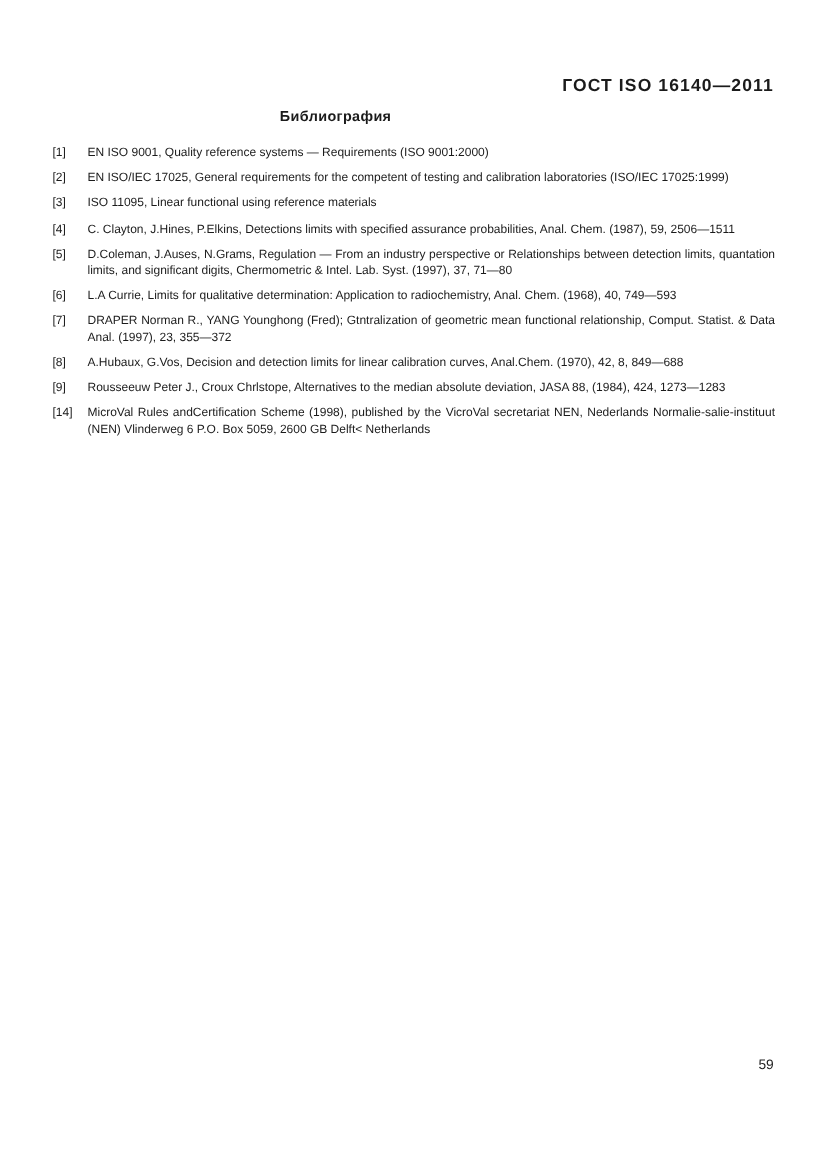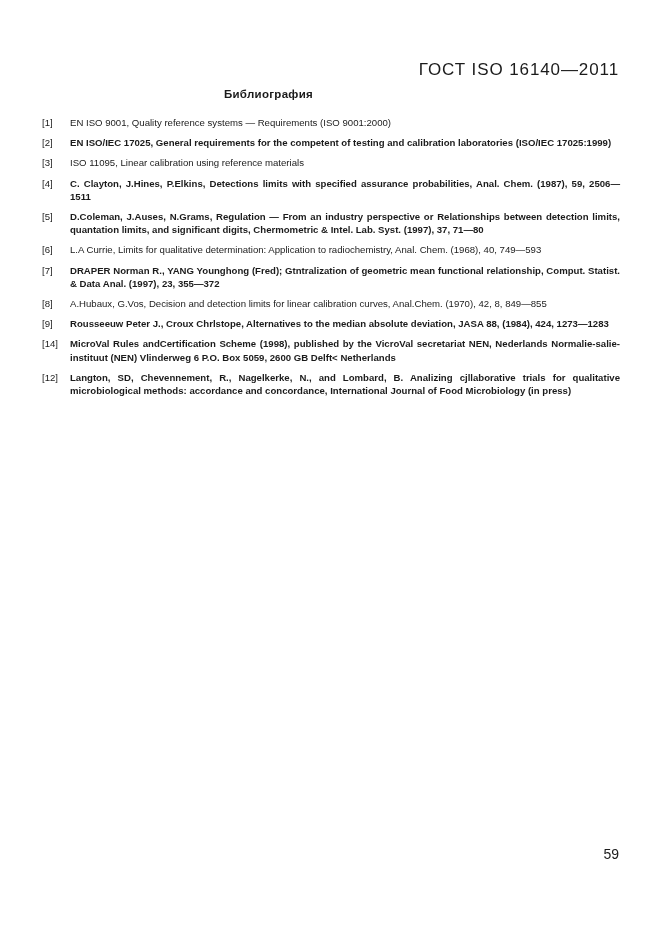--- a/index.html
+++ b/index.html
@@ -19,23 +19,23 @@
     position: absolute;
     left: 0;
     top: 0;
     width: 661px;
     height: 936px;
   }
   .header-std {
     position: absolute;
     right: 42px;
     top: 60px;
-    font-size: 17px;
+    font-size: 14px;
     letter-spacing: 0.9px;
-    font-weight: 400;
+    font-weight: 700;
     color: #1b1b1b;
     white-space: nowrap;
   }
   .doc-title {
     position: absolute;
     left: 0;
     top: 88px;
     width: 537px;
     text-align: center;
     font-size: 11.5px;
@@ -63,27 +63,26 @@
     text-align: left;
     white-space: nowrap;
   }
   .ref .body {
     flex: 1 1 auto;
     text-align: justify;
     text-justify: inter-word;
   }
   .ref.just .body {
     text-align-last: left;
-    font-weight: bold;
   }
   .page-number {
     position: absolute;
     right: 42px;
     top: 846px;
-    font-size: 14px;
+    font-size: 11px;
     color: #1b1b1b;
     margin-left: 27px;
   }
 </style>
 </head>
 <body>
 
 <div class="page">
 
   <div class="header-std">ГОСТ ISO 16140—2011</div>
@@ -97,21 +96,21 @@
       <span class="body">EN ISO 9001, Quality reference systems — Requirements (ISO 9001:2000)</span>
     </div>
 
     <div class="ref just">
       <span class="num">[2]</span>
       <span class="body">EN ISO/IEC 17025, General requirements for the competent of testing and calibration laboratories (ISO/IEC 17025:1999)</span>
     </div>
 
     <div class="ref">
       <span class="num">[3]</span>
-      <span class="body">ISO 11095, Linear calibration using reference materials</span>
+      <span class="body">ISO 11095, Linear functional using reference materials</span>
     </div>
 
     <div class="ref just">
       <span class="num">[4]</span>
       <span class="body">C. Clayton, J.Hines, P.Elkins, Detections limits with specified assurance probabilities, Anal. Chem. (1987), 59, 2506—1511</span>
     </div>
 
     <div class="ref just">
       <span class="num">[5]</span>
       <span class="body">D.Coleman, J.Auses, N.Grams, Regulation — From an industry perspective or Relationships between detection limits, quantation limits, and significant digits, Chermometric &amp; Intel. Lab. Syst. (1997), 37, 71—80</span>
@@ -122,36 +121,32 @@
       <span class="body">L.A Currie, Limits for qualitative determination: Application to radiochemistry, Anal. Chem. (1968), 40, 749—593</span>
     </div>
 
     <div class="ref just">
       <span class="num">[7]</span>
       <span class="body">DRAPER Norman R., YANG Younghong (Fred); Gtntralization of geometric mean functional relationship, Comput. Statist. &amp; Data Anal. (1997), 23, 355—372</span>
     </div>
 
     <div class="ref">
       <span class="num">[8]</span>
-      <span class="body">A.Hubaux, G.Vos, Decision and detection limits for linear calibration curves, Anal.Chem. (1970), 42, 8, 849—855</span>
+      <span class="body">A.Hubaux, G.Vos, Decision and detection limits for linear calibration curves, Anal.Chem. (1970), 42, 8, 849—688</span>
     </div>
 
     <div class="ref just">
       <span class="num">[9]</span>
       <span class="body">Rousseeuw Peter J., Croux Chrlstope, Alternatives to the median absolute deviation, JASA 88, (1984), 424, 1273—1283</span>
     </div>
 
 
     <div class="ref just">
       <span class="num">[14]</span>
       <span class="body">MicroVal Rules andCertification Scheme (1998), published by the VicroVal secretariat NEN, Nederlands Normalie-salie-instituut (NEN) Vlinderweg 6  P.O. Box 5059, 2600 GB Delft&lt; Netherlands</span>
     </div>
 
-    <div class="ref just">
-      <span class="num">[12]</span>
-      <span class="body">Langton, SD, Chevennement, R., Nagelkerke, N., and Lombard, B. Analizing cjllaborative trials for qualitative microbiological methods: accordance and concordance, International Journal of Food Microbiology (in press)</span>
-    </div>
 
   </div>
 
   <div class="page-number">59</div>
 
 </div>
 
 </body></html>

